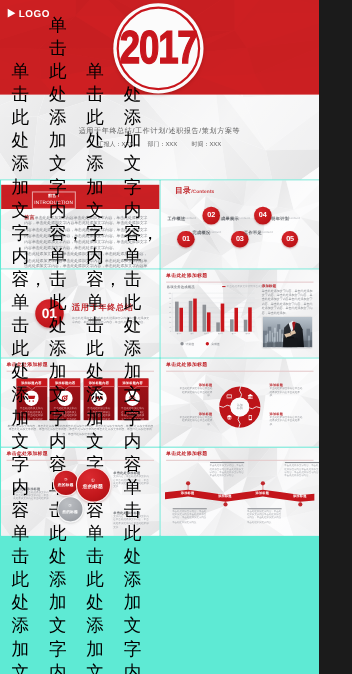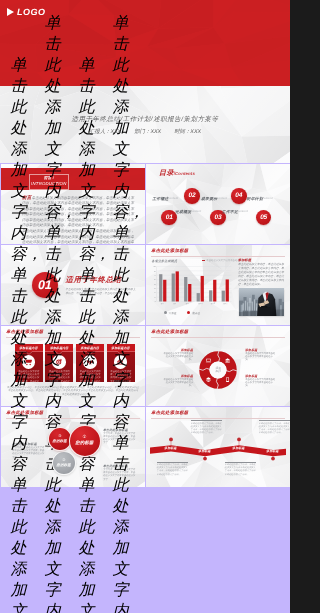--- a/index.html
+++ b/index.html
@@ -1,20 +1,20 @@
 <!DOCTYPE html>
 <html><head>
 <meta charset="utf-8">
 <title>PPT Template Preview</title>
 <style>
   html,body{margin:0;padding:0;}
   body{width:290px;height:613px;overflow:hidden;background:#1b1b1b;
        font-family:"Liberation Sans","DejaVu Sans",sans-serif;
        -webkit-font-smoothing:antialiased;text-rendering:geometricPrecision;}
-  .page{width:290px;height:613px;position:relative;background:#c4b5fd;font-style:italic;}
+  .page{width:290px;height:613px;position:relative;background:#5eead4;}
 
   .slide{position:absolute;overflow:hidden;background:#f1f2f4;}
   .polybg{position:absolute;left:0;top:0;width:100%;height:100%;}
   .sheen{position:absolute;left:0;top:0;width:100%;height:100%;
      background:linear-gradient(128deg,rgba(255,255,255,.75) 0%,rgba(255,255,255,0) 42%,
                 rgba(255,255,255,.55) 70%,rgba(255,255,255,.1) 100%);}
 
   
   #cover{left:0;top:0;width:290px;height:163px;background:#fbfbfc;}
   .cover-band{position:absolute;left:0;top:0;width:290px;height:86px;
@@ -480,20 +480,26 @@
       </svg>
     <div class="sheen"></div>
     <div class="cover-band">
       <svg class="pbp" viewBox="0 0 288 160" preserveAspectRatio="none">
           <use href="#pg1"></use>
         </svg>
     </div>
     <div class="cover-logo">
       <span class="tri"></span>
       <span class="lg">LOGO</span>
+    </div>
+    <div class="yearcirc">
+      <div class="yearring"></div>
+      <div class="yeartxt">
+          <span>2017</span>
+        </div>
     </div>
     <div class="cover-sub">适用于年终总结/工作计划/述职报告/策划方案等</div>
     <div class="cover-meta">
       <span>汇报人：XXX</span>
       <span>部门：XXX</span>
       <span>时间：XXX</span>
     </div>
   </div>
 
   <div class="slide" id="s2">

